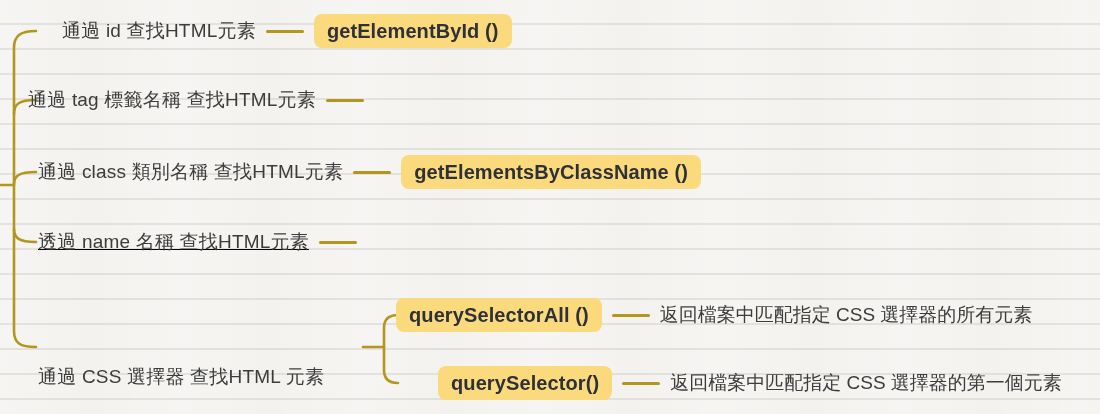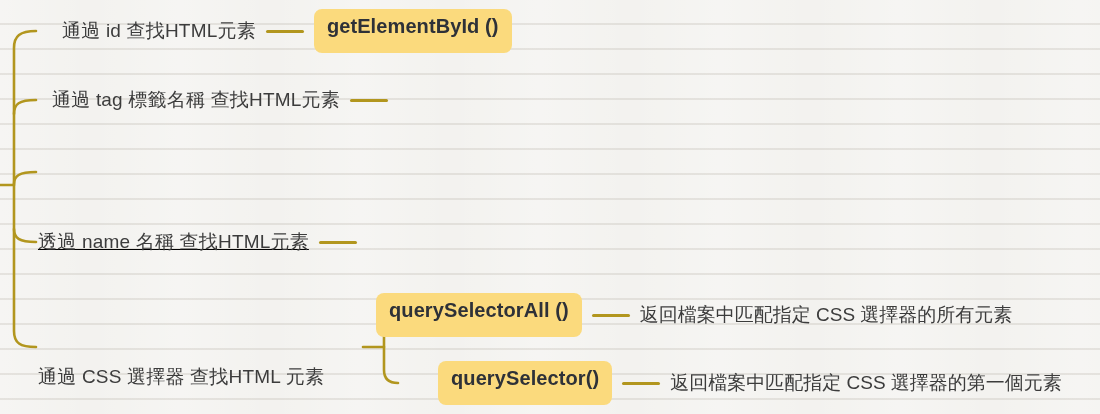--- a/index.html
+++ b/index.html
@@ -30,21 +30,21 @@
     letter-spacing:0.2px;
   }
   .dash{
     width:38px;height:3px;border-radius:2px;
     background:#b2961e;flex:0 0 auto;
   }
   .hl{
     background:#fbda7d;
     border-radius:8px;
     padding:0 13px;
-    height:44px;line-height:34px;
+    height:34px;line-height:34px;
     font-size:20px;font-weight:700;color:#2e3138;
     letter-spacing:0.1px;
   }
   .desc{
     color:#3c3c3c;font-size:19px;line-height:34px;text-align:center;
   }
 </style>
 </head>
 <body>
 
@@ -68,36 +68,41 @@
       <path d="M 398 315 C 388 315 384 320 384 328 L 384 370 C 384 378 388 383 398 383"></path>
     </g>
   </svg>
 
   <div class="row" style="left:38px;top:14px;margin-left:24px;">
     <span class="topic-label">通過 id 查找HTML元素</span>
     <span class="dash"></span>
     <span class="hl">getElementById ()</span>
   </div>
 
-  <div class="row" style="left:52px;top:83px;text-align:center;">
+  <div class="row" style="left:28px;top:83px;text-align:center;">
     <span class="topic-label">通過 tag 標籤名稱 查找HTML元素</span>
     <span class="dash"></span>
   </div>
 
+  <div class="row" style="left:38px;top:155px;">
+    <span class="topic-label">通過 class 類別名稱 查找HTML元素</span>
+    <span class="dash"></span>
+    <span class="hl">getElementsByClassName ()</span>
+  </div>
 
   <div class="row" style="left:38px;top:225px;text-decoration:underline;">
     <span class="topic-label">透過 name 名稱 查找HTML元素</span>
     <span class="dash"></span>
   </div>
 
   <div class="row" style="left:38px;top:330px;margin-top:30px;">
     <span class="topic-label">通過 CSS 選擇器 查找HTML 元素</span>
   </div>
 
-  <div class="row" style="left:376px;top:298px;">
+  <div class="row" style="left:396px;top:298px;">
     <span class="hl">querySelectorAll ()</span>
     <span class="dash"></span>
     <span class="desc">返回檔案中匹配指定 CSS 選擇器的所有元素</span>
   </div>
 
   <div class="row" style="left:398px;top:366px;margin-left:40px;">
     <span class="hl">querySelector()</span>
     <span class="dash"></span>
     <span class="desc">返回檔案中匹配指定 CSS 選擇器的第一個元素</span>
   </div>

